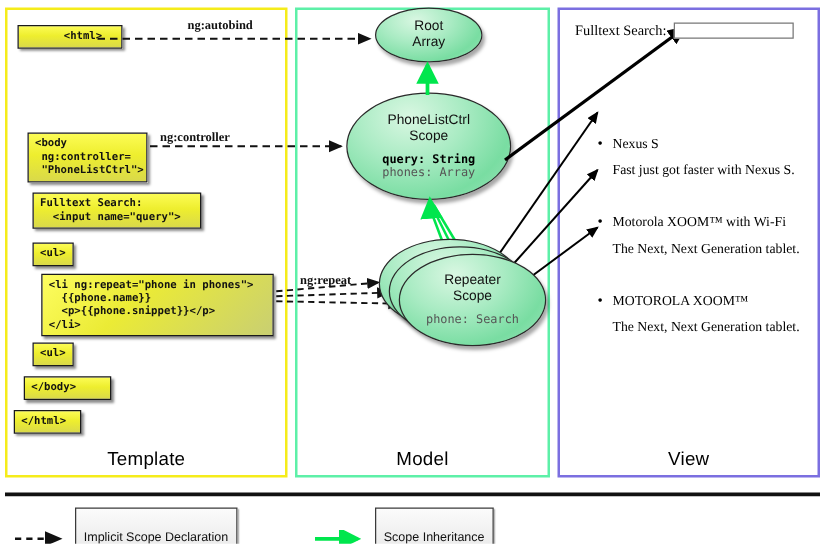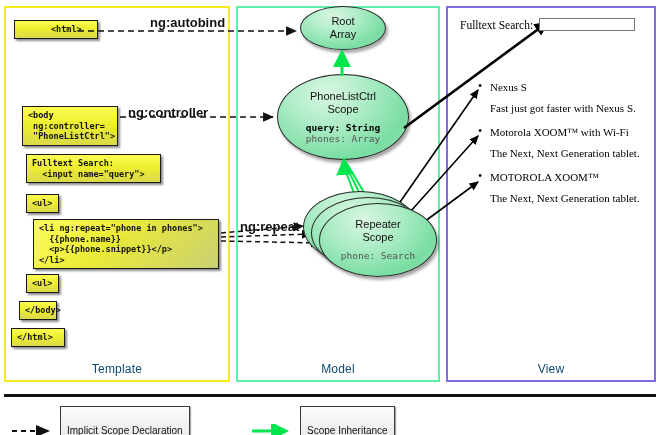--- a/index.html
+++ b/index.html
@@ -8,21 +8,21 @@
 
   #stage{position:absolute;left:0;top:0;width:660px;height:435px;}
 
   
   .panel{position:absolute;box-sizing:border-box;background:#fff;}
   #panel-template{left:4px;top:6px;width:226px;height:376px;border:2px solid #f5ec1a;}
   #panel-model{left:236px;top:6px;width:204px;height:376px;border:2px solid #5df0a8;}
   #panel-view{left:446px;top:6px;width:210px;height:376px;border:2px solid #7b6fe0;}
 
   .panel-label{position:absolute;bottom:4px;left:0;width:100%;
-    text-align:center;font-size:12px;color:#0c4a6e;letter-spacing:.2px;}
+    text-align:center;font-size:15px;color:#000000;letter-spacing:.2px;}
 
   
   .codebox{position:absolute;box-sizing:border-box;
     border:1px solid #1a1a1a;
     background:linear-gradient(180deg,#fcfc55 0%,#eeee2e 45%,#d9d94a 100%);
     box-shadow:2px 2px 2px rgba(0,0,0,.45);
     font-family:"DejaVu Sans Mono","Liberation Mono",monospace;
     font-size:8.5px;line-height:10.5px;color:#111;
     padding:3px 5px;white-space:pre;font-weight:bold;}
   .codebox.wide{background:linear-gradient(135deg,#fdfd60 0%,#ebeb35 40%,#c9cf72 100%);}
@@ -43,28 +43,28 @@
   .scope .props b{font-weight:bold;color:#000;margin-top:44px;}
   .scope .props span{color:#555;}
 
   
   #view-inner{position:absolute;left:452px;top:12px;width:198px;height:364px;
     font-family:"Liberation Serif","DejaVu Serif",serif;color:#000;}
   .search-row{position:absolute;left:8px;top:6px;display:flex;align-items:center;gap:6px;}
   .search-label{font-size:11.5px;}
   .search-box{width:96px;height:13px;border:1px solid #777;background:#fff;box-sizing:border-box;}
   .phone-list{position:absolute;left:26px;top:68px;width:168px;}
-  .phone-item{margin-bottom:2px;}
+  .phone-item{margin-bottom:2px;margin-top:28px;}
   .phone-name{font-size:11px;line-height:14px;position:relative;padding-left:12px;}
   .phone-name::before{content:"\2022";position:absolute;left:0;top:-1px;font-size:12px;}
   .phone-snippet{font-size:11px;line-height:14px;padding-left:12px;margin-top:7px;margin-bottom:10px;}
 
   
-  .wire-label{position:absolute;font-family:Liberation Sans, sans-serif;
-    font-size:13px;font-weight:bold;color:#111;background:transparent;}
+  .wire-label{position:absolute;font-family:Liberation Serif, serif;
+    font-size:10px;font-weight:bold;color:#111;background:transparent;}
 
   
   #rule{position:absolute;left:4px;top:394px;width:652px;height:3px;background:#111;}
   #legend{position:absolute;left:0;top:400px;width:660px;height:34px;}
   .leg{position:absolute;display:flex;align-items:center;gap:6px;}
   .leg-box{border:1px solid #3a3a3a;background:linear-gradient(180deg,#fbfbfb,#e2e2e2);
     box-shadow:1px 1px 1px rgba(0,0,0,.35);
     padding:18px 6px;font-size:10px;color:#111;white-space:nowrap;}
 </style>
 </head>
@@ -93,21 +93,21 @@
 
   <div class="codebox" style="left:26px;top:194px;width:33px;">&lt;ul&gt;</div>
 
   <div class="codebox wide" style="left:33px;top:219px;width:186px;">&lt;li ng:repeat="phone in phones"&gt;
   {{phone.name}}
   &lt;p&gt;{{phone.snippet}}&lt;/p&gt;
 &lt;/li&gt;</div>
 
   <div class="codebox" style="left:26px;top:274px;width:33px;">&lt;ul&gt;</div>
 
-  <div class="codebox" style="left:19px;top:301px;width:38px;">&lt;/body&gt;</div>
+  <div class="codebox" style="left:19px;top:301px;width:70px;">&lt;/body&gt;</div>
 
   <div class="codebox" style="left:11px;top:328px;width:54px;">&lt;/html&gt;</div>
 
   <div class="scope" style="left:300px;top:6px;width:84px;height:42px;">
     <div class="title" style="white-space:pre-line;">Root
 Array</div>
   </div>
 
   <div class="scope" style="left:277px;top:74px;width:130px;height:84px;">
     <div class="title" style="white-space:pre-line;">PhoneListCtrl

